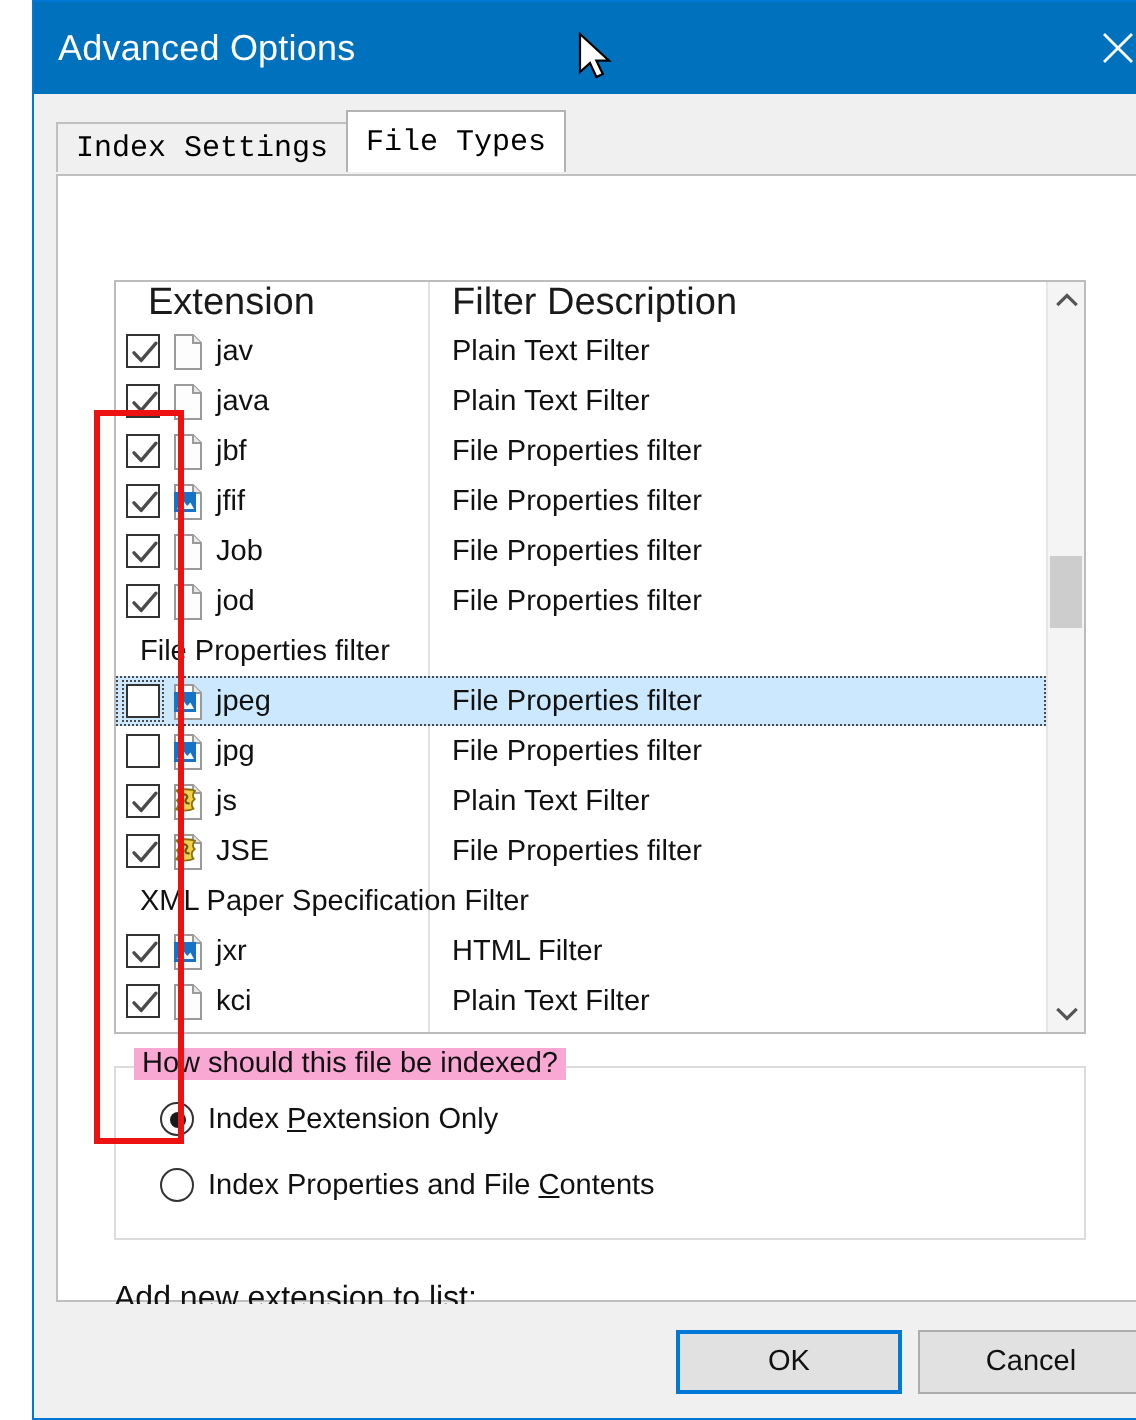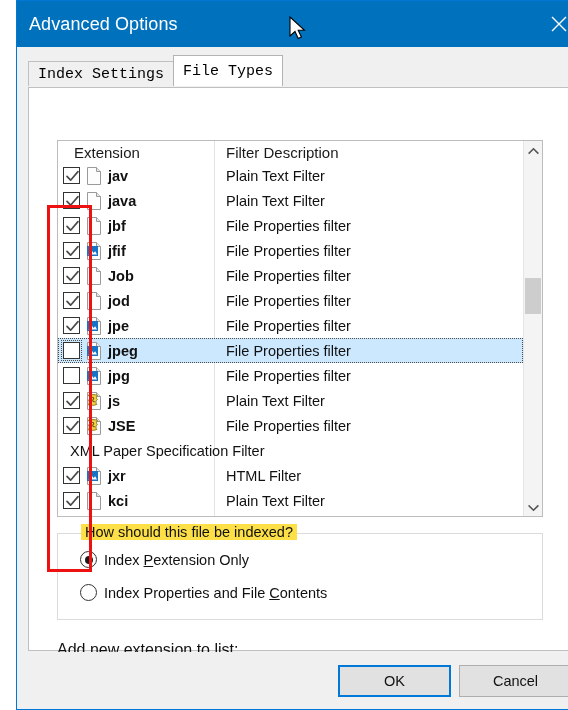--- a/index.html
+++ b/index.html
@@ -130,21 +130,21 @@
     left: 156px;
     top: 0;
     bottom: 0;
     width: 1px;
     background: #e2e2e2;
   }
   .hdr {
     display: flex;
     height: 22px;
     align-items: center;
-    font-size: 15px;
+    font-size: 19px;
     color: #1a1a1a;
     position: relative;
     z-index: 2;
   }
   .hdr .c1 { width: 156px; padding-left: 16px; box-sizing: border-box; }
   .hdr .c2 { padding-left: 12px; }
 
   .rows { position: relative; }
   .row {
     display: flex;
@@ -171,21 +171,20 @@
     padding-left: 12px;
     font-size: 14.5px;
     color: #111;
     white-space: nowrap;
   }
   .ext-label {
     font-size: 14.5px;
     color: #111;
     margin-left: 5px;
     white-space: nowrap;
-    font-weight: bold;
   }
 
   
   .cb {
     width: 17px; height: 17px;
     box-sizing: border-box;
     border: 1px solid #333;
     background: #fff;
     flex: 0 0 auto;
     position: relative;
@@ -234,26 +233,25 @@
     top: 445px;
     width: 486px;
     height: 87px;
     box-sizing: border-box;
     border: 1px solid #dcdcdc;
   }
   .groupbox-title {
     position: absolute;
     left: 9px;
     top: -10px;
-    background: #fde047;
+    background: #f9a8d4;
     padding: 0 4px;
     font-size: 14.5px;
     color: #111;
     white-space: nowrap;
-    margin-left: 14px;
   }
   .radio-row {
     display: flex;
     align-items: center;
     position: absolute;
     left: 22px;
   }
   .radio-row.r1 { top: 17px; }
   .radio-row.r2 { top: 50px; }
   .radio {
@@ -498,35 +496,20 @@
                     <svg width="16" height="18" viewBox="0 0 16 18">
                       <path d="M1.5 0.5 L10.5 0.5 L14.5 4.5 L14.5 17.5 L1.5 17.5 Z" fill="#fdfdfd" stroke="#9a9a9a" stroke-width="1"></path>
                       <path d="M10.5 0.5 L10.5 4.5 L14.5 4.5" fill="#e8e8e8" stroke="#9a9a9a" stroke-width="1"></path>
                     </svg>
                   </span>
                   <span class="ext-label">jod</span>
                 </div>
                 <div class="cell-desc">File Properties filter</div>
               </div>
               <div class="row">
-                <div class="cell-ext">
-                  <div class="cb"><span><svg width="15" height="15" viewBox="0 0 15 15">
-                        <path d="M2 7.4 L5.6 11.2 L13 2.6" stroke="#4a4a4a" stroke-width="1.7" fill="none" stroke-linecap="round" stroke-linejoin="round"></path>
-                      </svg></span></div>
-                  <span class="ficon">
-                    <svg width="16" height="18" viewBox="0 0 16 18">
-                      <path d="M1.5 0.5 L10.5 0.5 L14.5 4.5 L14.5 17.5 L1.5 17.5 Z" fill="#fdfdfd" stroke="#9a9a9a" stroke-width="1"></path>
-                      <path d="M10.5 0.5 L10.5 4.5 L14.5 4.5" fill="#e8e8e8" stroke="#9a9a9a" stroke-width="1"></path>
-                      <rect x="1" y="4" width="11" height="10" fill="#1673c6"></rect>
-                      <path d="M2.5 12.5 L5.5 8.2 L7.6 11 L9.2 9.3 L11 12.5 Z" fill="#ffffff"></path>
-                      <circle cx="4" cy="6.4" r="1" fill="#ffffff"></circle>
-                    </svg>
-                  </span>
-                  <span class="ext-label">jpe</span>
-                </div>
                 <div class="cell-desc">File Properties filter</div>
               </div>
               <div class="row selected">
                 <div class="cell-ext">
                   <div class="cb focus"></div>
                   <span class="ficon">
                     <svg width="16" height="18" viewBox="0 0 16 18">
                       <path d="M1.5 0.5 L10.5 0.5 L14.5 4.5 L14.5 17.5 L1.5 17.5 Z" fill="#fdfdfd" stroke="#9a9a9a" stroke-width="1"></path>
                       <path d="M10.5 0.5 L10.5 4.5 L14.5 4.5" fill="#e8e8e8" stroke="#9a9a9a" stroke-width="1"></path>
                       <rect x="1" y="4" width="11" height="10" fill="#1673c6"></rect>

